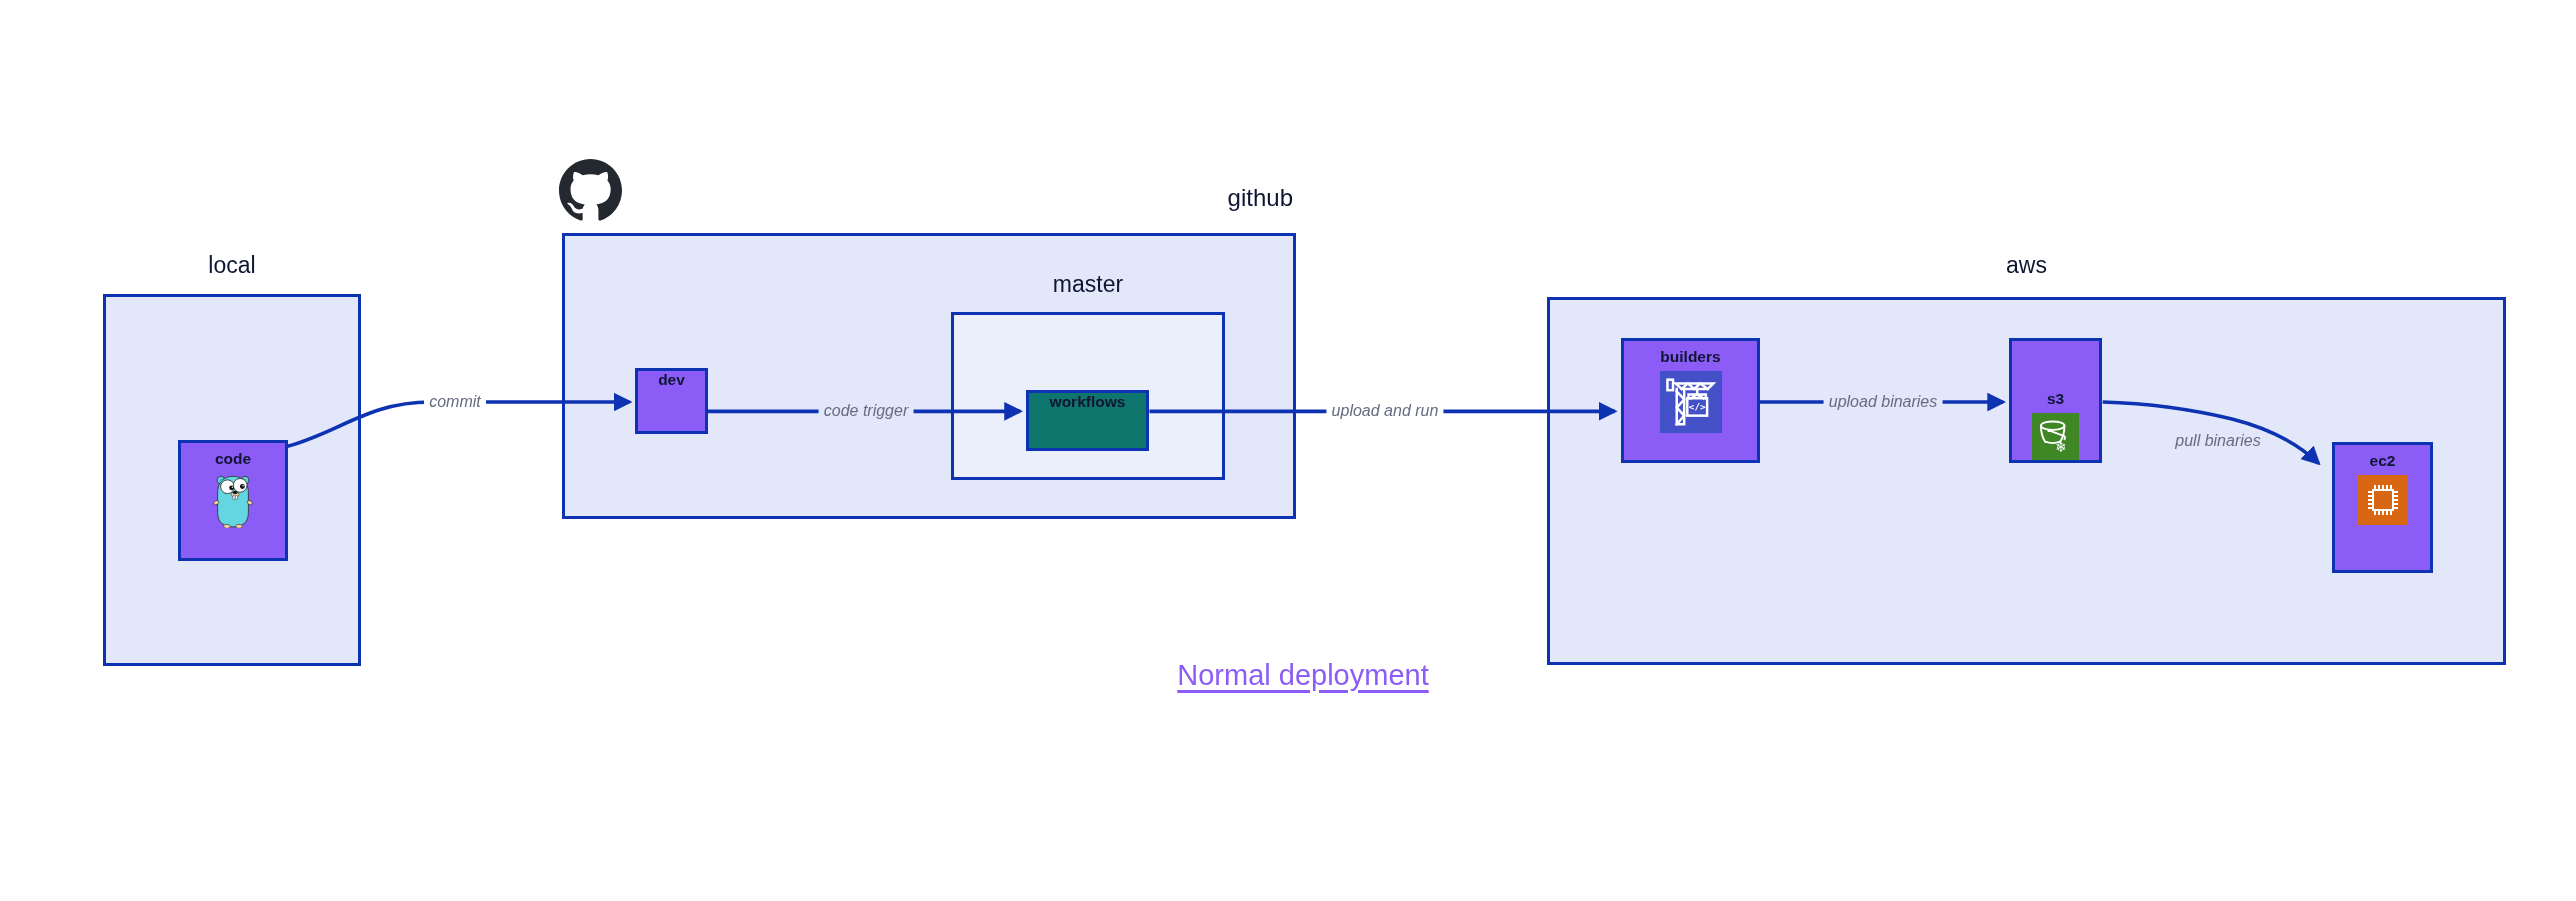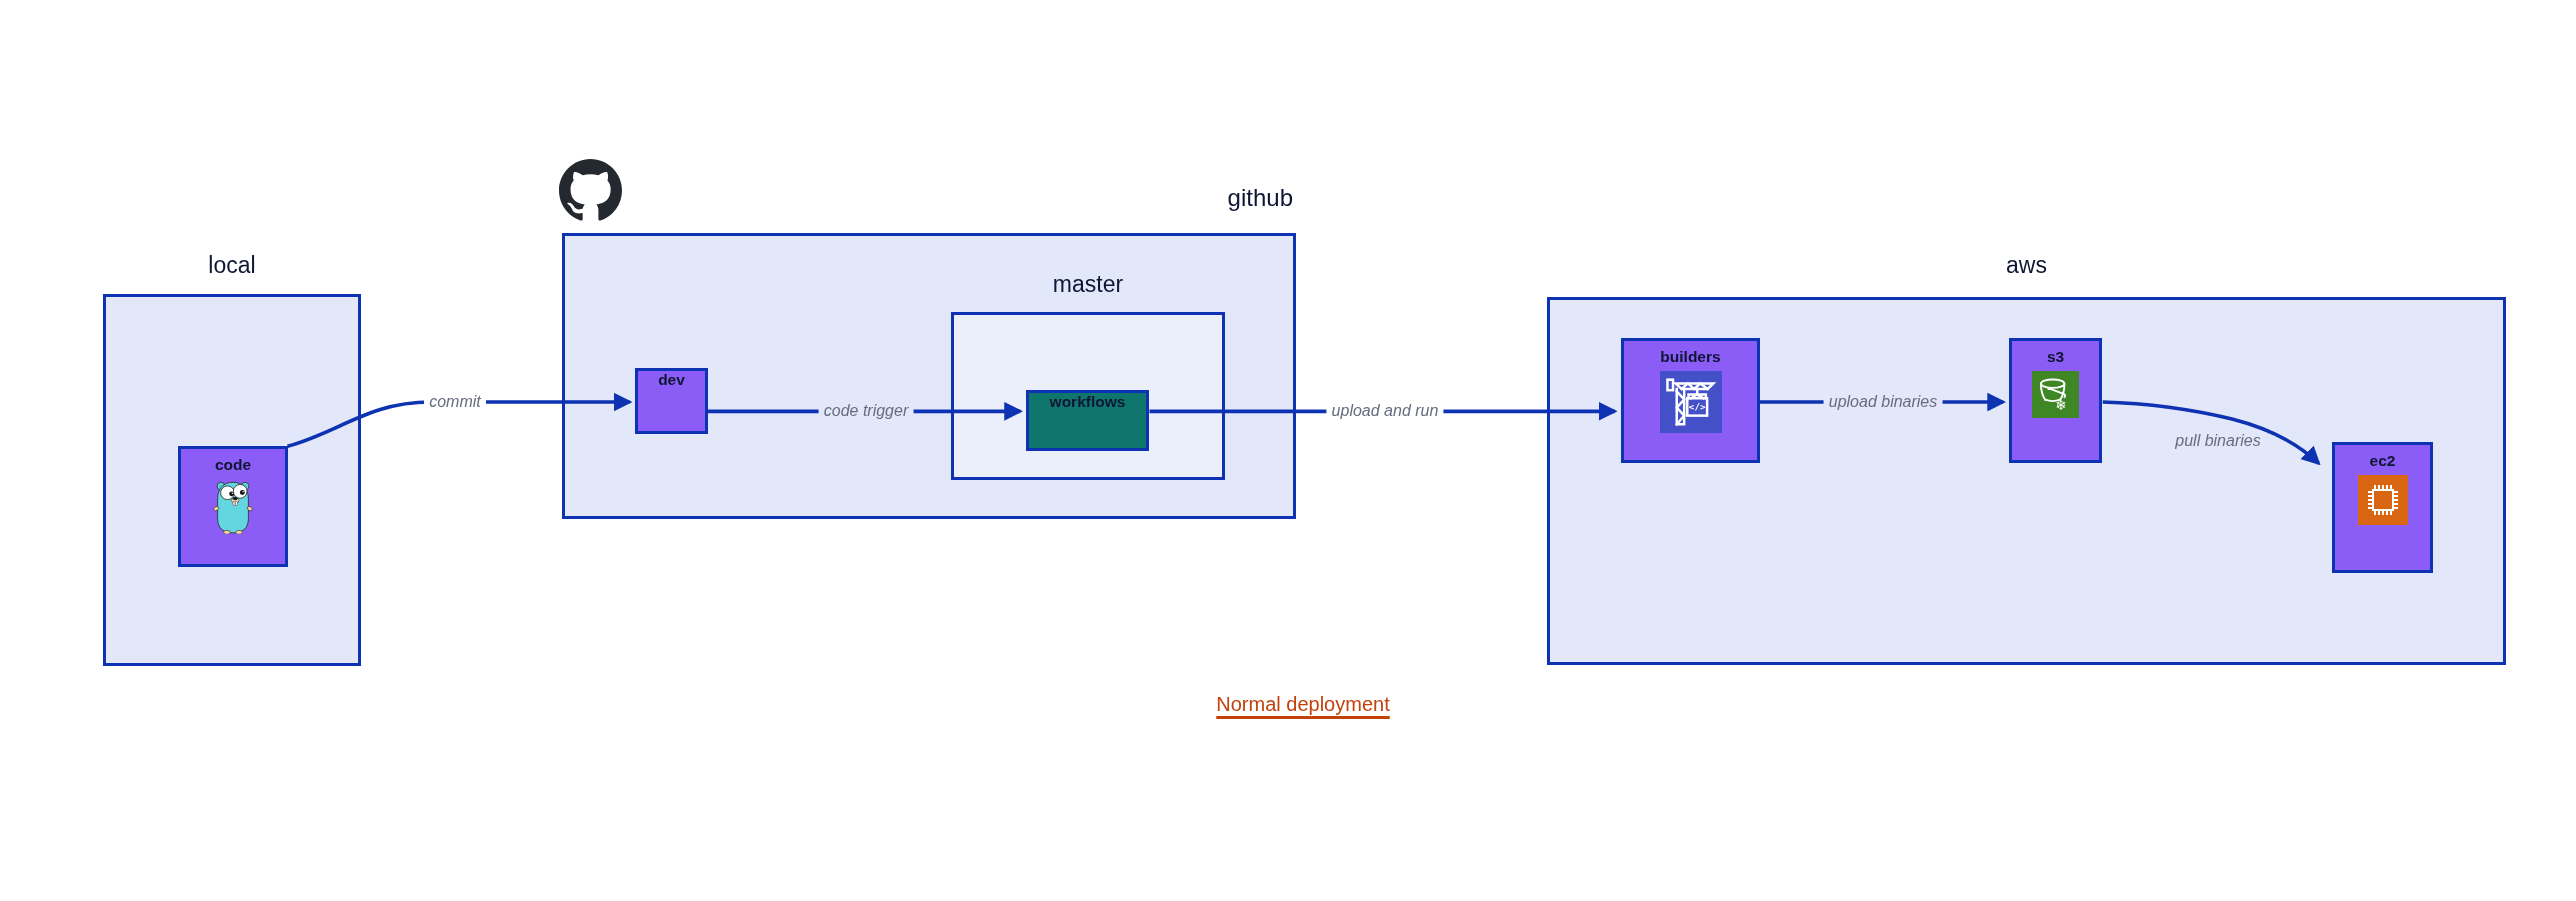--- a/index.html
+++ b/index.html
@@ -23,22 +23,22 @@
   .node .icon-wrap{margin-top:5.2px;display:flex;align-items:center;justify-content:center;}
   
   #edges{position:absolute;left:0;top:0;z-index:5;pointer-events:none;}
   .edge-label{position:absolute;transform:translate(-50%,-50%);color:#676C7E;font-size:16px;
               font-style:italic;white-space:nowrap;padding:1px 5.2px;z-index:6;line-height:1;}
   .bg-white{background:#ffffff;}
   .bg-fill{background:#E2E7FA;}
   
   #gh-logo{position:absolute;left:559px;top:159px;width:63px;height:63px;z-index:4;}
   #diagram-title{
-    position:absolute;left:1303px;top:693px;transform:translateX(-50%);
-    color:#c2410c;font-size:20px;white-space:nowrap;
+    position:absolute;left:1303px;top:659px;transform:translateX(-50%);
+    color:#8b5cf6;font-size:29px;white-space:nowrap;
     text-decoration:underline;text-decoration-thickness:2.6px;text-underline-offset:5.2px;z-index:2;
   }
 </style>
 </head>
 <body>
 
 <div id="stage">
 
   <div class="container" style="left:103px;top:294px;width:258px;height:372px;"></div>
   <div class="ctr-label center" style="left:103px;top:253px;width:258px;">local</div>
@@ -49,21 +49,21 @@
   <div class="container nested" style="left:951px;top:312px;width:274px;height:168px;"></div>
   <div class="ctr-label center" style="left:951px;top:272px;width:274px;z-index:3;">master</div>
 
   <div class="container" style="left:1547px;top:297px;width:959px;height:368px;"></div>
   <div class="ctr-label center" style="left:1547px;top:253px;width:959px;">aws</div>
 
   <svg id="gh-logo" viewBox="0 0 16 16">
     <path fill="#24292F" d="M8 0C3.58 0 0 3.58 0 8c0 3.54 2.29 6.53 5.47 7.59.4.07.55-.17.55-.38 0-.19-.01-.82-.01-1.49-2.01.37-2.53-.49-2.69-.94-.09-.23-.48-.94-.82-1.13-.28-.15-.68-.52-.01-.53.63-.01 1.08.58 1.23.82.72 1.21 1.87.87 2.33.66.07-.52.28-.87.51-1.07-1.78-.2-3.64-.89-3.64-3.95 0-.87.31-1.59.82-2.15-.08-.2-.36-1.02.08-2.12 0 0 .67-.21 2.2.82.64-.18 1.32-.27 2-.27s1.36.09 2 .27c1.53-1.04 2.2-.82 2.2-.82.44 1.1.16 1.92.08 2.12.51.56.82 1.27.82 2.15 0 3.07-1.87 3.75-3.65 3.95.29.25.54.73.54 1.48 0 1.07-.01 1.93-.01 2.2 0 .21.15.46.55.38A8.01 8.01 0 0 0 16 8c0-4.42-3.58-8-8-8z"></path>
   </svg>
 
-  <div class="node" style="left:178px;top:440px;width:110px;height:121px;margin-top:6px;">
+  <div class="node" style="left:178px;top:440px;width:110px;height:121px;">
     <div class="nlabel">code</div>
     <div class="icon-wrap">
       <svg width="40" height="55" viewBox="0 0 72 100">
         <g stroke="#333" stroke-width="1.6" fill="#63D6E2">
           <circle cx="14" cy="13" r="7"></circle>
             <circle cx="58" cy="13" r="7"></circle>
           <path d="M36,6 C53,6 64,17 64,36 L64,72 C64,90 53,98 36,98 C19,98 8,90 8,72 L8,36 C8,17 19,6 36,6 Z"></path>
         </g>
         <circle cx="14" cy="13" r="2.6" fill="#4AB8C6"></circle>
           <circle cx="58" cy="13" r="2.6" fill="#4AB8C6"></circle>
@@ -106,21 +106,21 @@
           <path d="M27 33 L39 46 L27 59 L39 72 L27 86"></path>
           <path d="M60 29 V38"></path>
           <path d="M46 38 H74 M46 38 V44 M74 38 V44 M60 38 L50 44 M60 38 L70 44"></path>
           <rect x="44" y="44" width="32" height="28"></rect>
         </g>
         <text x="60" y="63" font-size="15" font-weight="bold" fill="#fff" text-anchor="middle" font-family="DejaVu Sans Mono, monospace">&lt;/&gt;</text>
       </svg>
     </div>
   </div>
 
-  <div class="node" style="left:2009px;top:338px;width:93px;height:125px;">
+  <div class="node" style="left:2009px;top:338px;width:93px;height:125px;justify-content:flex-end;">
     <div class="nlabel">s3</div>
     <div class="icon-wrap">
       <svg width="47" height="47" viewBox="0 0 100 100">
         <rect x="0" y="0" width="100" height="100" fill="#3F8624"></rect>
         <g stroke="#fff" stroke-width="4" fill="none" stroke-linecap="round">
           <ellipse cx="44" cy="27" rx="25" ry="9"></ellipse>
           <path d="M19 27 C19 41 24 55 28 61"></path>
           <path d="M69 27 C69 41 64 55 60 61"></path>
           <path d="M28 61 Q44 67 60 61"></path>
           <path d="M36 37 L66 48"></path>

